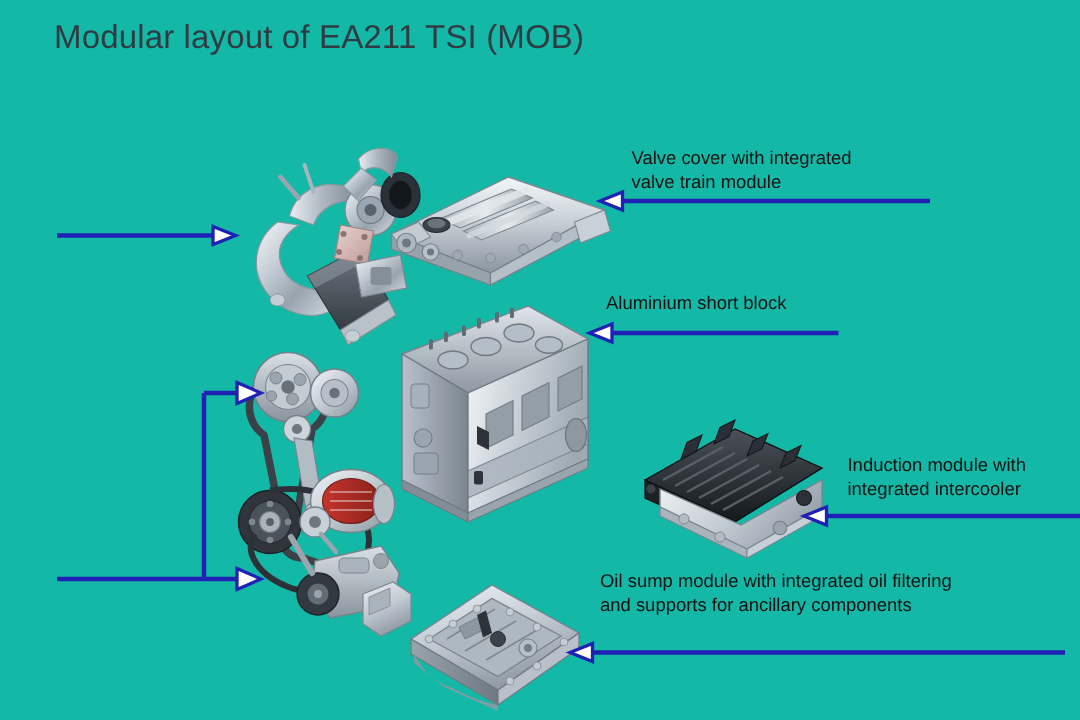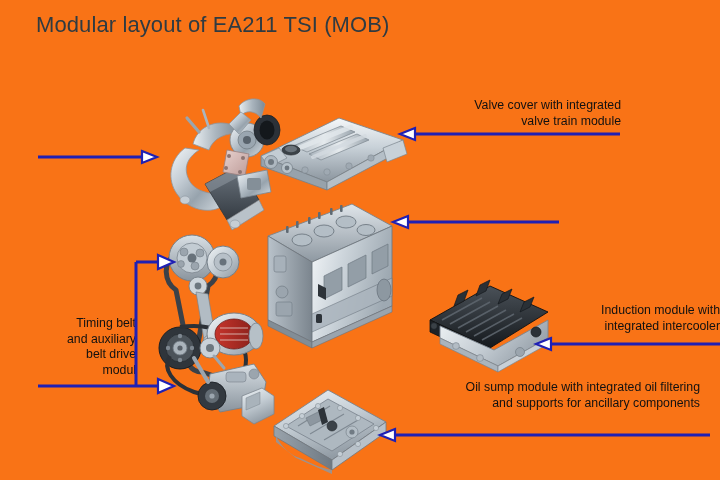--- a/index.html
+++ b/index.html
@@ -1,22 +1,21 @@
 <!DOCTYPE html>
 <html><head>
 <meta charset="utf-8">
 <style>
   html,body{margin:0;padding:0;background:#ffffff;}
   body{font-family:"Liberation Sans",sans-serif;}
   #slide{
     position:relative;
     width:720px;height:480px;
-    background:#f97316;
+    background:#14b8a6;
     overflow:hidden;
-    text-align:right;
   }
   .title{
     position:absolute;
     left:36px;top:12px;
     font-size:22px;
     color:#2f3b42;
     letter-spacing:0.1px;
     white-space:nowrap;
   }
   .label{
@@ -378,28 +377,25 @@
         <circle cx="118" cy="62" r="2.6"></circle>
           <circle cx="100" cy="72" r="2.6"></circle>
       </g>
     </svg>
   </div>
 
 
   <div class="label" style="left:421px;top:98px;width:200px;">Valve cover with integrated
 valve train module</div>
 
+  <div class="label" style="left:404px;top:195px;width:220px;">Aluminium short block</div>
 
   <div class="label" style="left:565px;top:303px;width:155px;">Induction module with
 integrated intercooler</div>
 
-  <div class="label" style="left:41px;top:316px;width:95px;">Timing belt
-and auxiliary
-belt drive
-modul</div>
 
   <div class="label" style="left:400px;top:380px;width:300px;">Oil sump module with integrated oil filtering
 and supports for ancillary components</div>
 
   <div class="arrow" style="left:38px;top:150px;">
     <svg width="120" height="14" viewBox="0 0 120 14">
       <path d="M0 7 L104 7" stroke="#1f20b4" stroke-width="3"></path>
       <path d="M104 1 L119 7 L104 13 Z" fill="#ffffff" stroke="#1f20b4" stroke-width="2.2" stroke-linejoin="miter"></path>
     </svg>
   </div>

